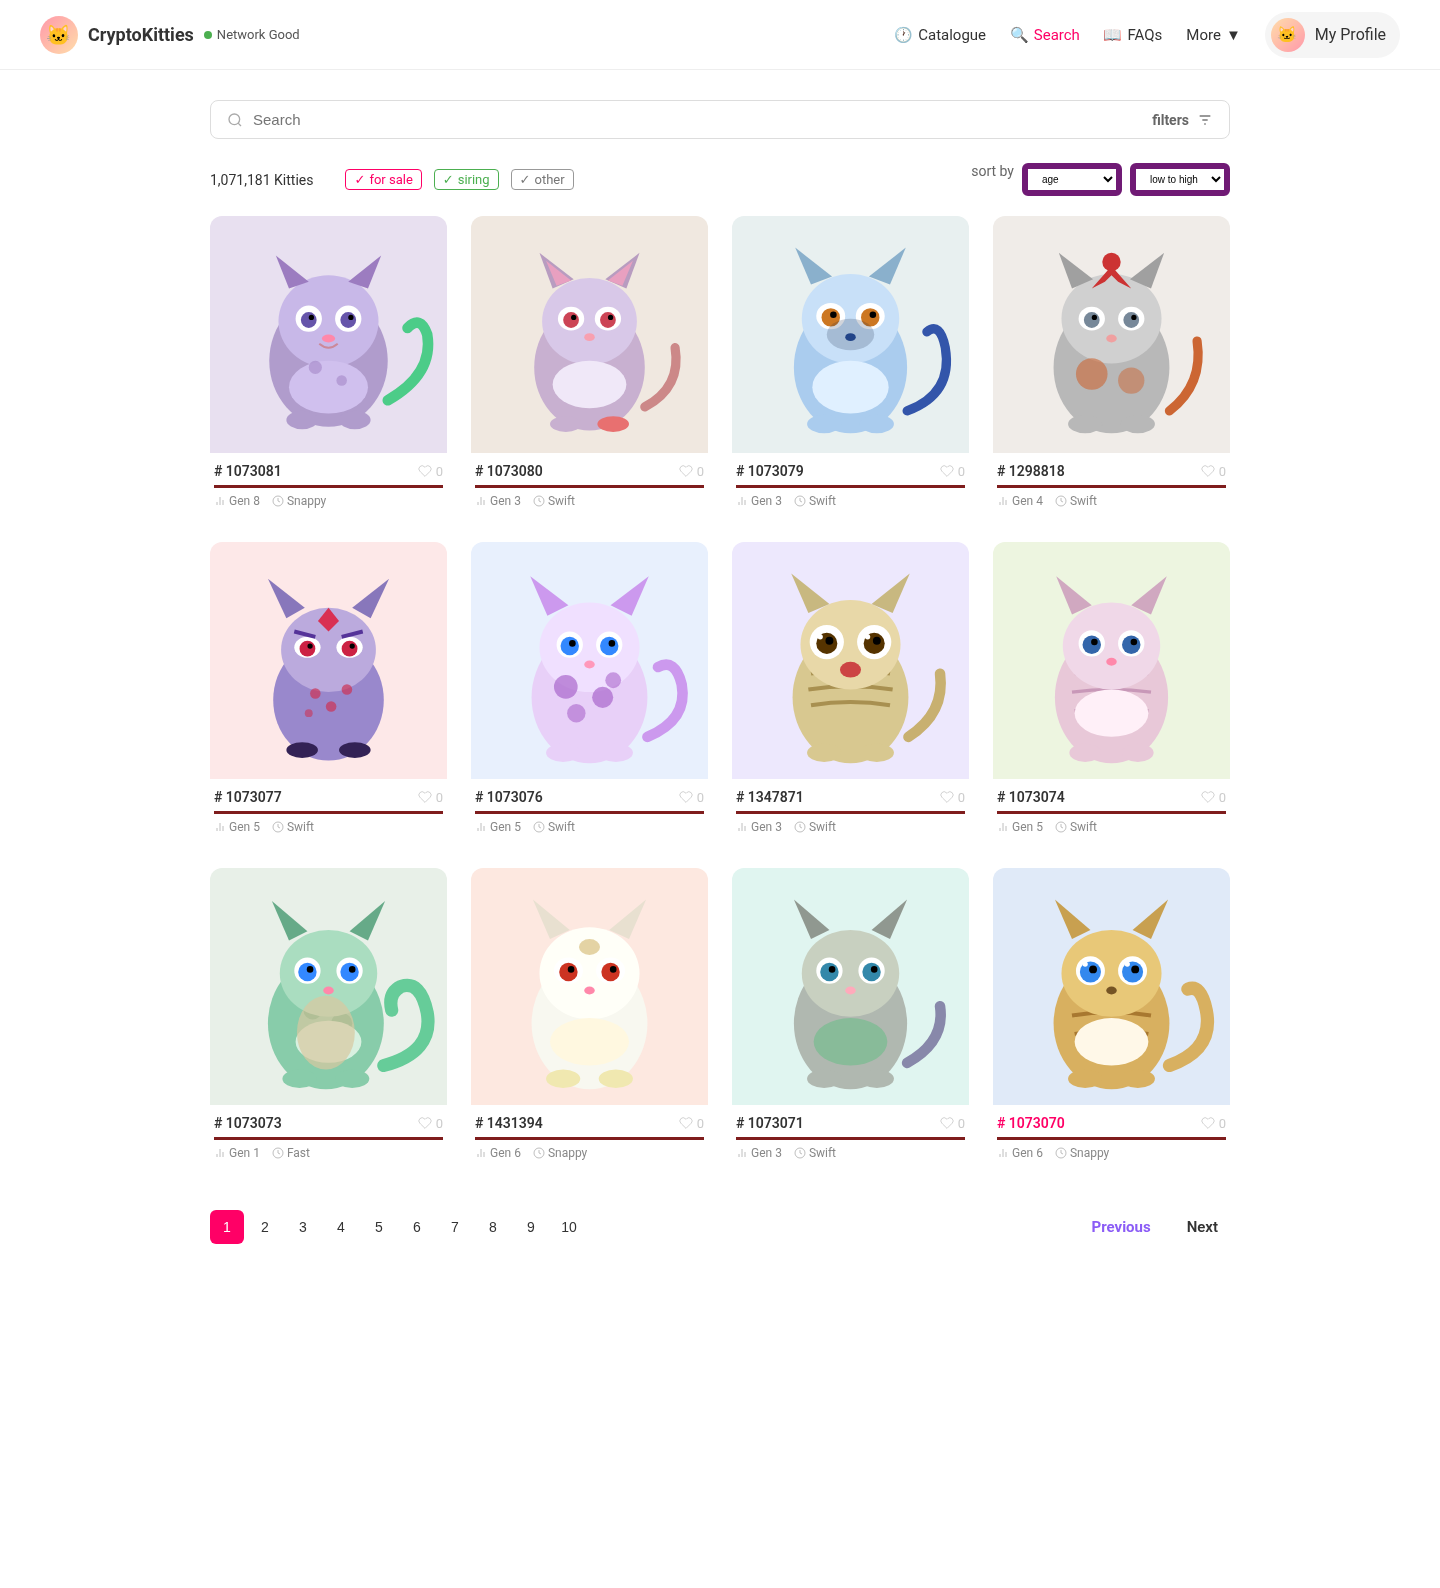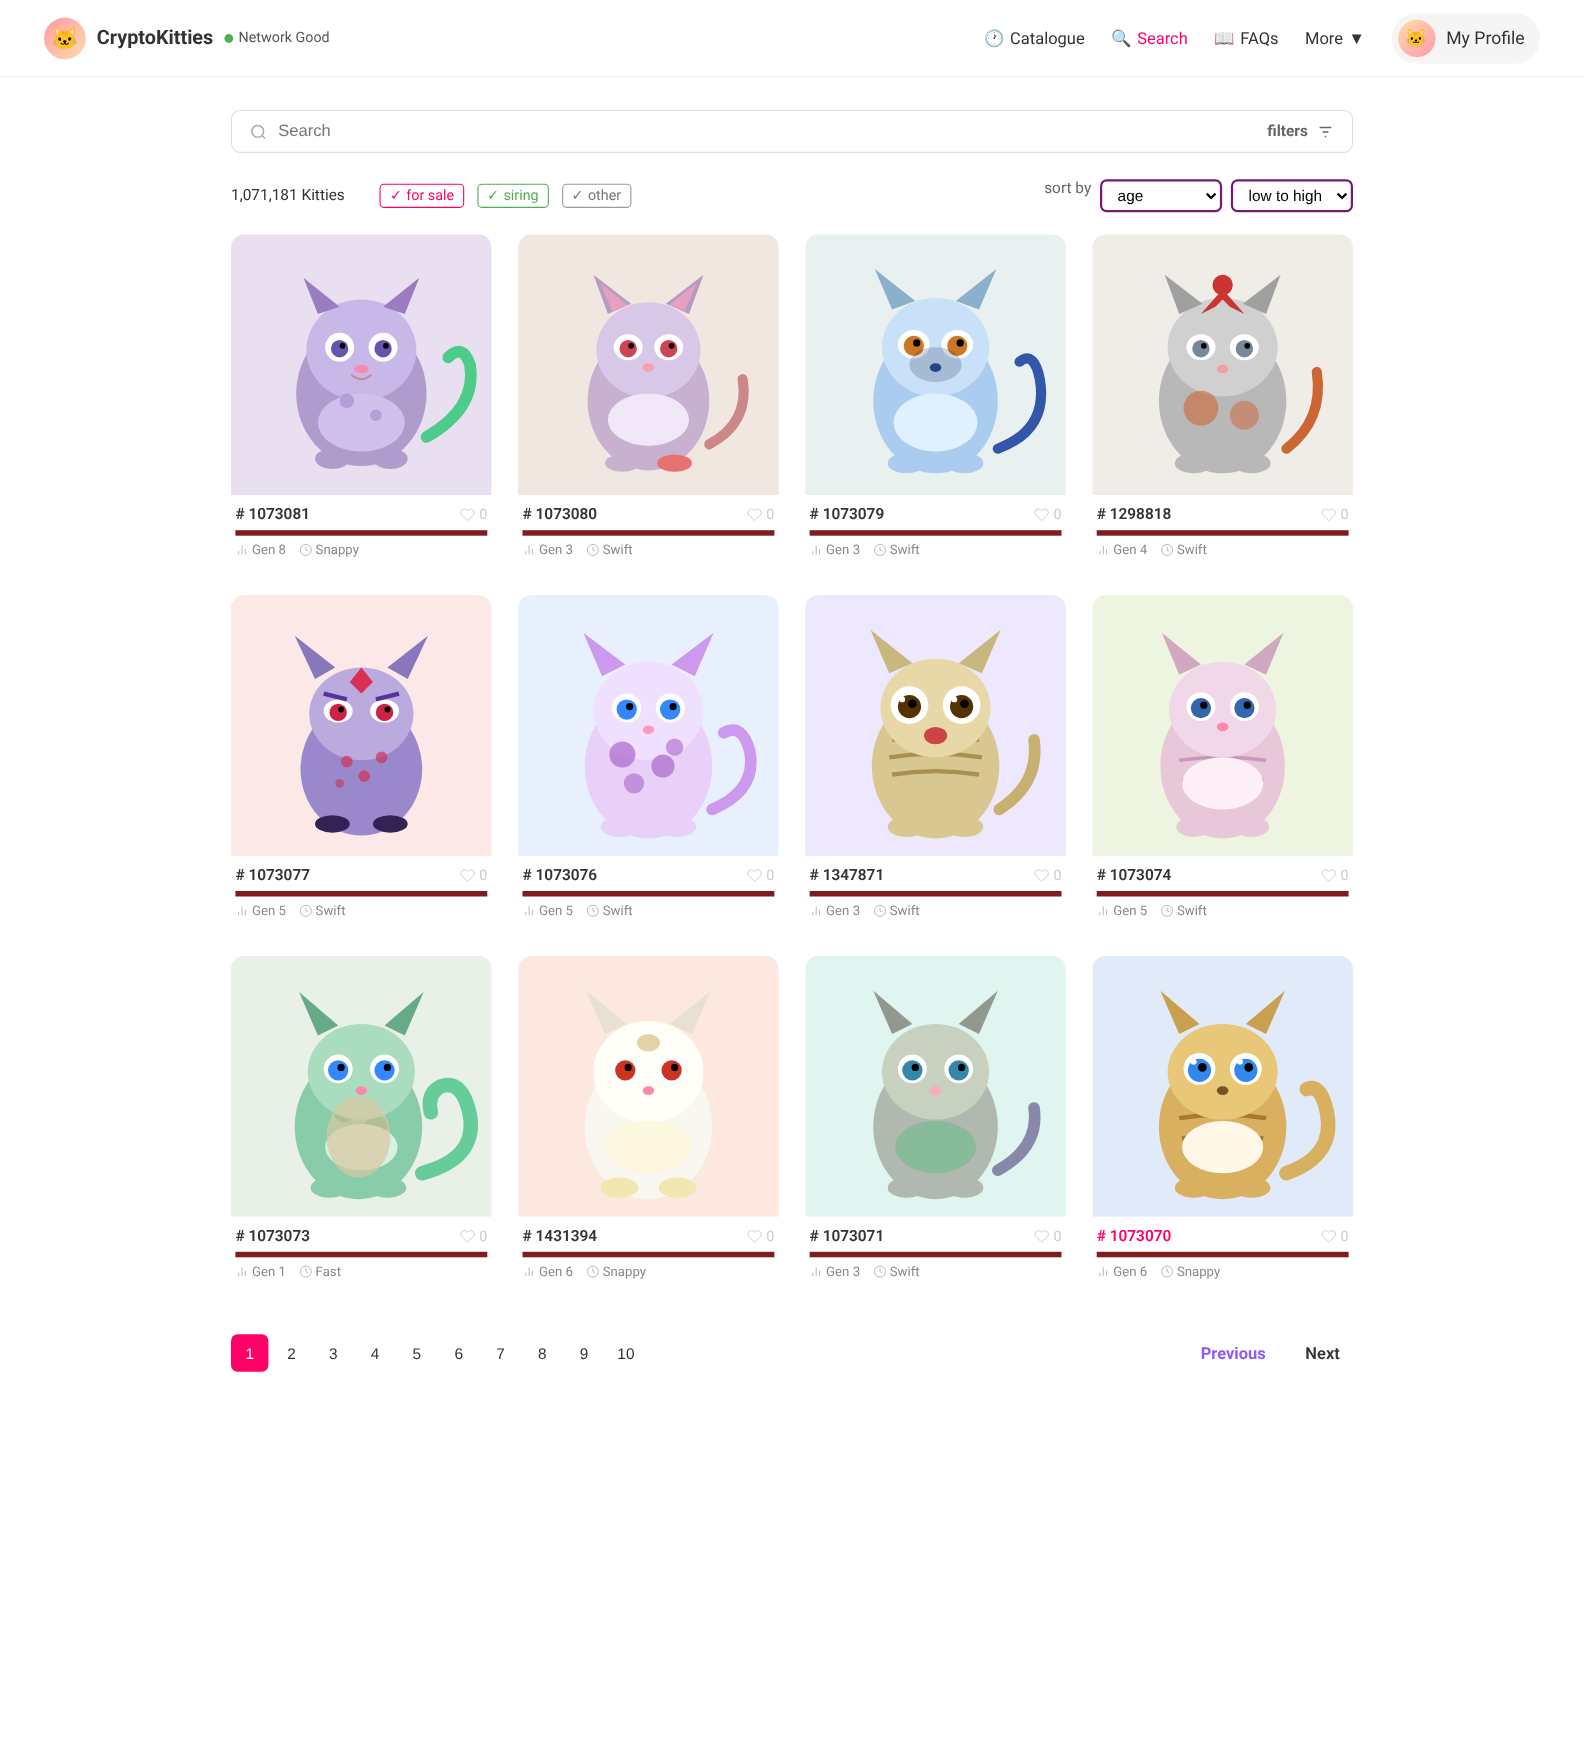--- a/index.html
+++ b/index.html
@@ -34,35 +34,35 @@
 
     
     .filters-row { display: flex; align-items: center; margin-bottom: 20px; gap: 12px; }
     .kitties-count { font-size: 14px; color: #333; margin-right: 20px; }
     .filter-tag { display: flex; align-items: center; gap: 6px; font-size: 14px; color: #555; }
     .filter-tag-badge { display: inline-flex; align-items: center; gap: 4px; border: 1.5px solid #d0a; border-radius: 4px; padding: 2px 8px; font-size: 13px; color: #d0a; }
     .filter-tag-badge.for-sale { border-color: #f06; color: #f06; }
     .filter-tag-badge.siring { border-color: #4caf50; color: #4caf50; }
     .filter-tag-badge.other { border-color: #999; color: #777; }
     .sort-area { margin-left: auto; display: flex; align-items: flex-start; gap: 8px; font-size: 14px; color: #666; }
-    .sort-select { border: 2px solid #701a75; border-radius: 6px; padding: 4px 10px; font-size: 14px; cursor: pointer; background: #fff; }
+    .sort-select { border: 6px solid #701a75; border-radius: 6px; padding: 4px 10px; font-size: 10px; cursor: pointer; background: #fff; }
 
     
     .kitties-grid { display: grid; grid-template-columns: repeat(4, 1fr); gap: 24px; margin-bottom: 40px; }
     .kitty-card { border-radius: 12px; overflow: hidden; cursor: pointer; transition: transform 0.15s; text-align: center; }
     .kitty-image {
       width: 100%; aspect-ratio: 1; display: flex; align-items: center; justify-content: center;
       font-size: 80px; position: relative;
     }
     .kitty-info { padding: 10px 4px; }
     .kitty-id-row { display: flex; align-items: center; justify-content: space-between; margin-bottom: 6px; }
     .kitty-id { font-size: 14px; font-weight: 600; color: #333; }
     .kitty-id.special { color: #f06; }
     .kitty-heart { display: flex; align-items: center; gap: 4px; font-size: 13px; color: #ccc; }
-    .kitty-meta { display: flex; align-items: center; gap: 12px; font-size: 12px; color: #888; border-top: 5px solid #7f1d1d; padding-top: 6px; }
+    .kitty-meta { display: flex; align-items: center; gap: 12px; font-size: 12px; color: #888; border-top: 3px solid #7f1d1d; padding-top: 6px; }
     .kitty-meta span { display: flex; align-items: center; gap: 3px; }
 
     
     .pagination { display: flex; align-items: center; justify-content: space-between; }
     .page-nums { display: flex; align-items: center; gap: 4px; }
     .page-btn {
       width: 34px; height: 34px; border-radius: 6px; display: flex; align-items: center; justify-content: center;
       font-size: 14px; cursor: pointer; border: none; background: transparent; color: #333;
     }
     .page-btn.active { background: #f06; color: #fff; }

